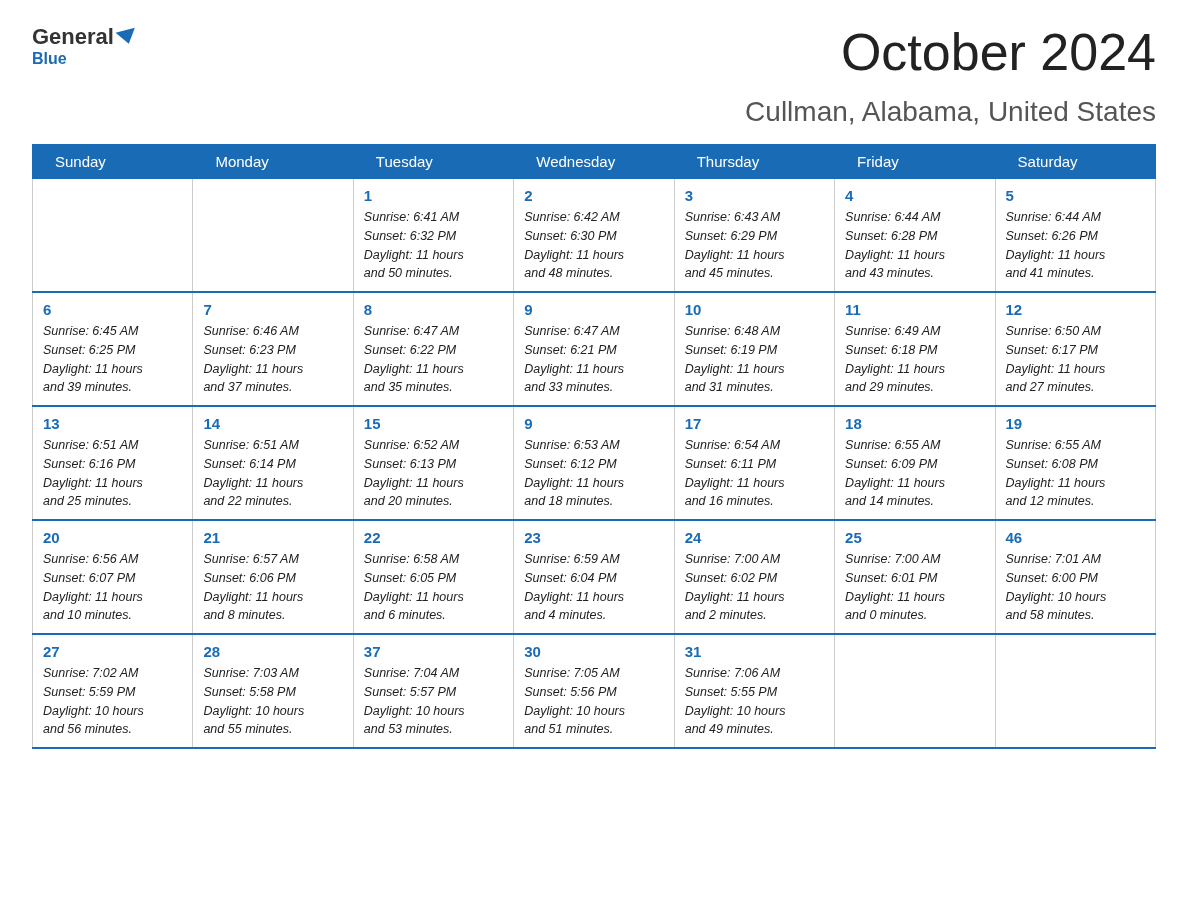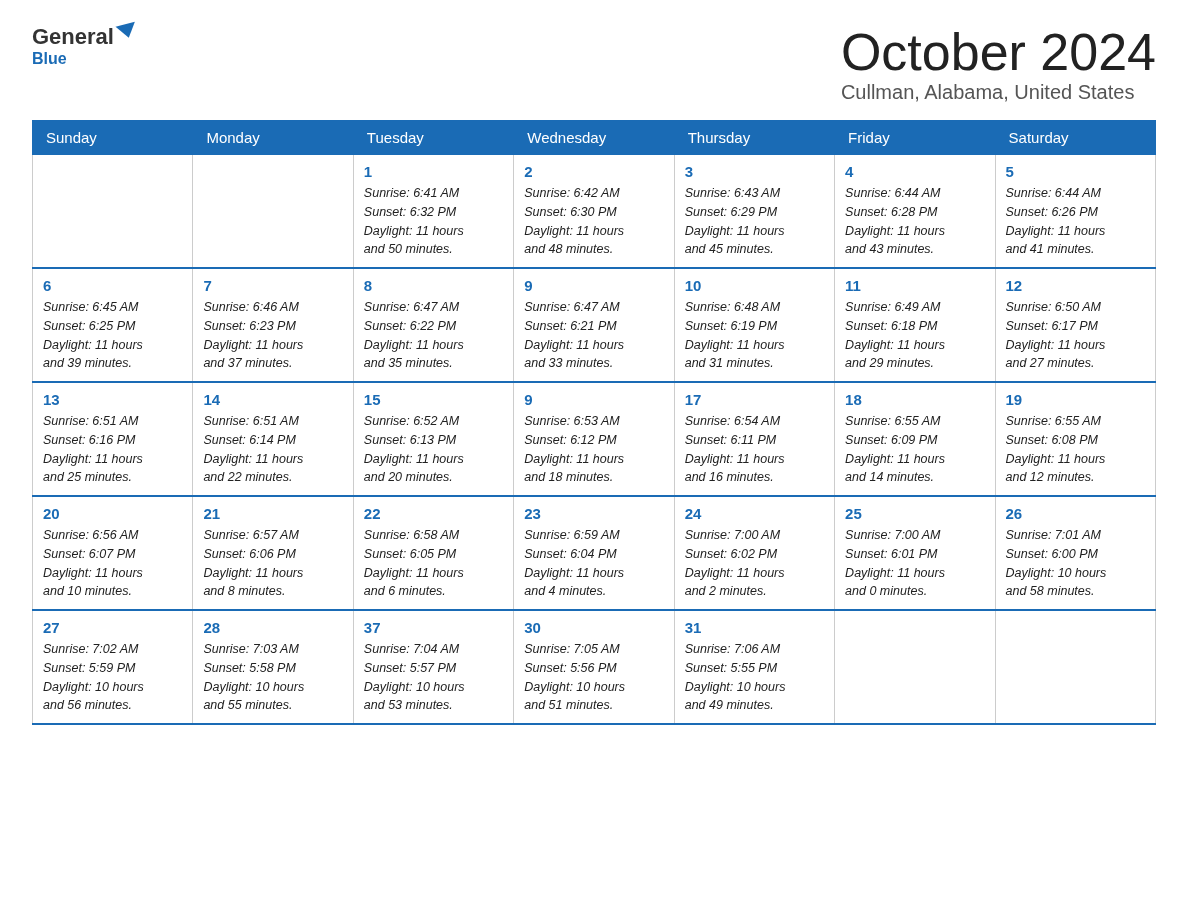--- a/index.html
+++ b/index.html
@@ -16,61 +16,62 @@
       align-items: flex-start;
       margin-bottom: 8px;
     }
     .logo {
       display: flex;
       flex-direction: column;
       align-items: flex-start;
     }
     .logo-text {
       display: flex;
-      align-items: flex-start;
+      align-items: center;
       font-size: 22px;
       font-weight: bold;
       color: #333;
     }
     .logo-general { color: #333; font-weight: bold; }
     .logo-blue { color: #1a6bb5; font-weight: bold; }
     .logo-triangle {
       width: 0;
       height: 0;
       border-left: 10px solid transparent;
       border-right: 10px solid transparent;
       border-top: 14px solid #1a6bb5;
       display: inline-block;
       margin-left: 3px;
       transform: rotate(-15deg);
     }
     .title-block {
+      text-align: right;
     }
     .month-title {
       font-size: 52px;
       font-weight: 300;
       color: #222;
       line-height: 1.1;
     }
     .location-subtitle {
-      font-size: 20px;
+      font-size: 28px;
       color: #555;
-      margin-top: 0;
+      margin-top: 15px;
     }
     .calendar-table {
       width: 100%;
       border-collapse: collapse;
       margin-top: 16px;
     }
     .calendar-table thead tr th {
       background-color: #1a6bb5;
       color: #fff;
       font-size: 15px;
       font-weight: normal;
-      padding: 8px 13px;
+      padding: 8px 22px;
       text-align: left;
       border: 1px solid #1a6bb5;
     }
     .calendar-table tbody tr td {
       vertical-align: top;
       border: 1px solid #ccc;
       padding: 8px 10px;
       width: 14.28%;
       font-size: 13px;
       color: #222;
@@ -227,21 +228,21 @@
         </td>
         <td>
           <span class="day-number">24</span>
           <div class="day-info">Sunrise: 7:00 AM<br>Sunset: 6:02 PM<br>Daylight: 11 hours<br>and 2 minutes.</div>
         </td>
         <td>
           <span class="day-number">25</span>
           <div class="day-info">Sunrise: 7:00 AM<br>Sunset: 6:01 PM<br>Daylight: 11 hours<br>and 0 minutes.</div>
         </td>
         <td>
-          <span class="day-number">26</span>
+          <span class="day-number">46</span>
           <div class="day-info">Sunrise: 7:01 AM<br>Sunset: 6:00 PM<br>Daylight: 10 hours<br>and 58 minutes.</div>
         </td>
       </tr>
       <tr>
         <td>
           <span class="day-number">27</span>
           <div class="day-info">Sunrise: 7:02 AM<br>Sunset: 5:59 PM<br>Daylight: 10 hours<br>and 56 minutes.</div>
         </td>
         <td>
           <span class="day-number">28</span>

